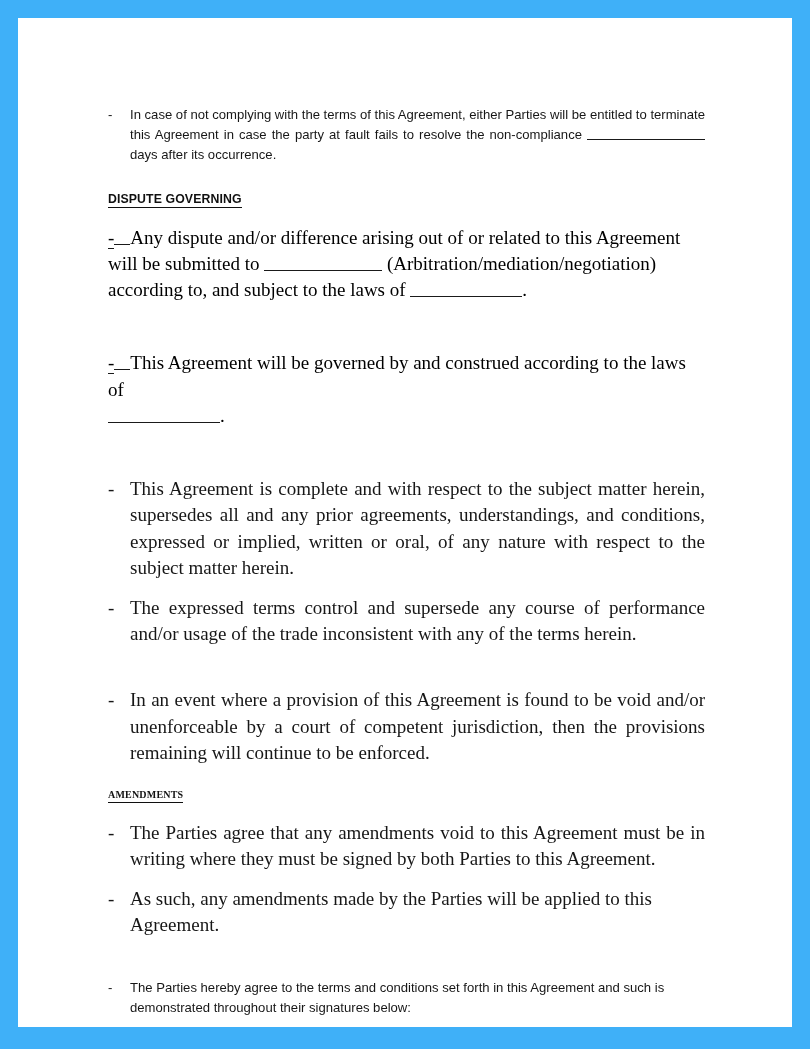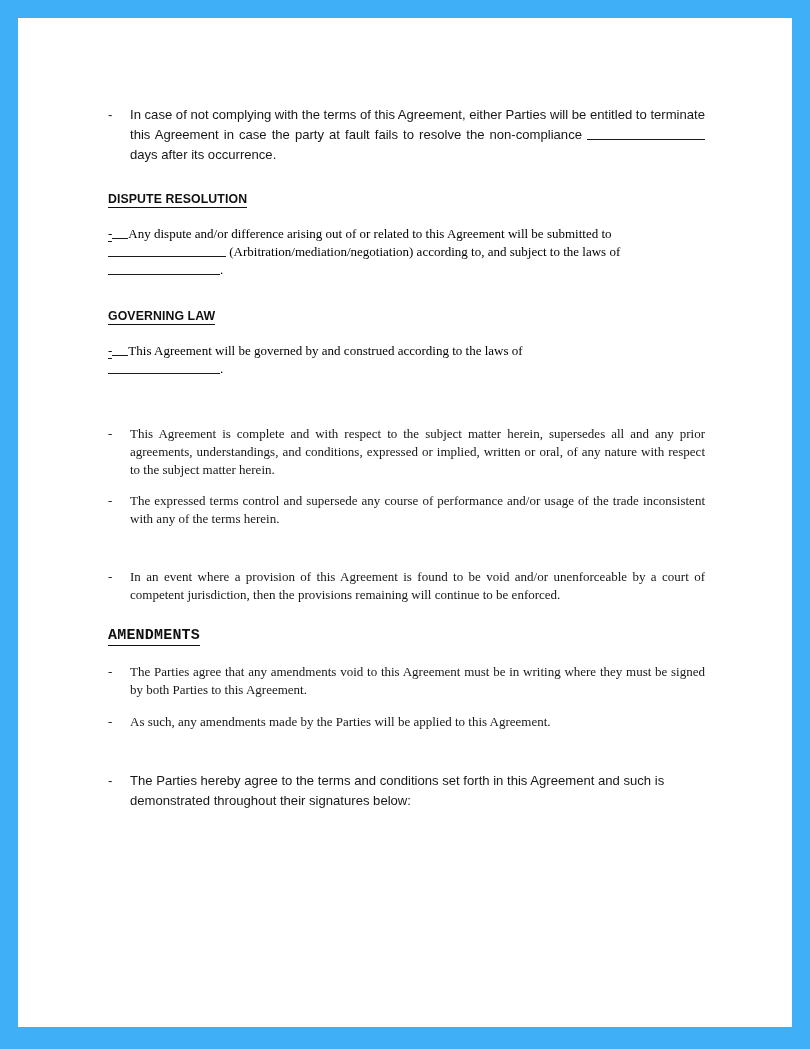--- a/index.html
+++ b/index.html
@@ -41,22 +41,22 @@
     padding: 0;
     display: block;
   }
   .sec-heading .ul {
     border-bottom: 1.6px solid #101010;
     padding-bottom: 1px;
     display: inline-block;
     line-height: 1.15;
   }
   .sec-heading.serif {
-    font-family: Liberation Mono, monospace;
-    font-size: 15px;
+    font-family: Liberation Serif, serif;
+    font-size: 10px;
     letter-spacing: 0.2px;
   }
   .sec-heading.serif .ul {
     border-bottom-width: 1.5px;
   }
 
   
   .bullet-row {
     display: flex;
     align-items: flex-start;
@@ -73,21 +73,21 @@
     text-align: justify;
     text-justify: inter-word;
   }
   .bullet-text.noj {
     text-align: left;
   }
 
   
   .serif-body {
     font-family: "Liberation Serif", serif;
-    font-size: 13px;
+    font-size: 19px;
     line-height: 1.38;
   }
   
   .sans-body {
     font-family: "Liberation Sans", sans-serif;
     font-size: 13.1px;
     line-height: 1.52;
   }
 
   
@@ -130,34 +130,33 @@
     <div class="bullet-row sans-body">
       <span class="bullet-mark">-</span>
       <span class="bullet-text"><span>In case of not complying with the terms of this Agreement, either Parties will be entitled to terminate this Agreement in case the party at fault fails to resolve the non-compliance</span>
         <span class="blank w-long"></span>
         <span>days after its occurrence.</span>
       </span>
     </div>
 
     <div class="gap-after-para"></div>
 
-    <div class="sec-heading"><span class="ul">DISPUTE RESOLUTION</span></div>
+    <div class="sec-heading"><span class="ul">DISPUTE GOVERNING</span></div>
     <div class="gap-head-to-body"></div>
 
     <div class="serif-body">
       <div class="bullet-text noj"><span class="hy-mark">-</span><span class="hy-ul"></span><span>Any dispute and/or difference arising out of or related to this Agreement will be submitted to</span>
         <span class="blank w-long"></span>
         <span>(Arbitration/mediation/negotiation) according to, and subject to the laws of</span>
         <span class="blank w-med"></span><span>.</span>
       </div>
     </div>
 
     <div class="gap-section"></div>
 
-    <div class="sec-heading"><span class="ul">GOVERNING LAW</span></div>
     <div class="gap-head-to-body"></div>
 
     <div class="serif-body">
       <div class="bullet-text noj"><span class="hy-mark">-</span><span class="hy-ul"></span><span>This Agreement will be governed by and construed according to the laws of</span>
         <br>
         <span class="blank w-med"></span><span>.</span>
       </div>
     </div>
 
     <div class="gap-section"></div>

